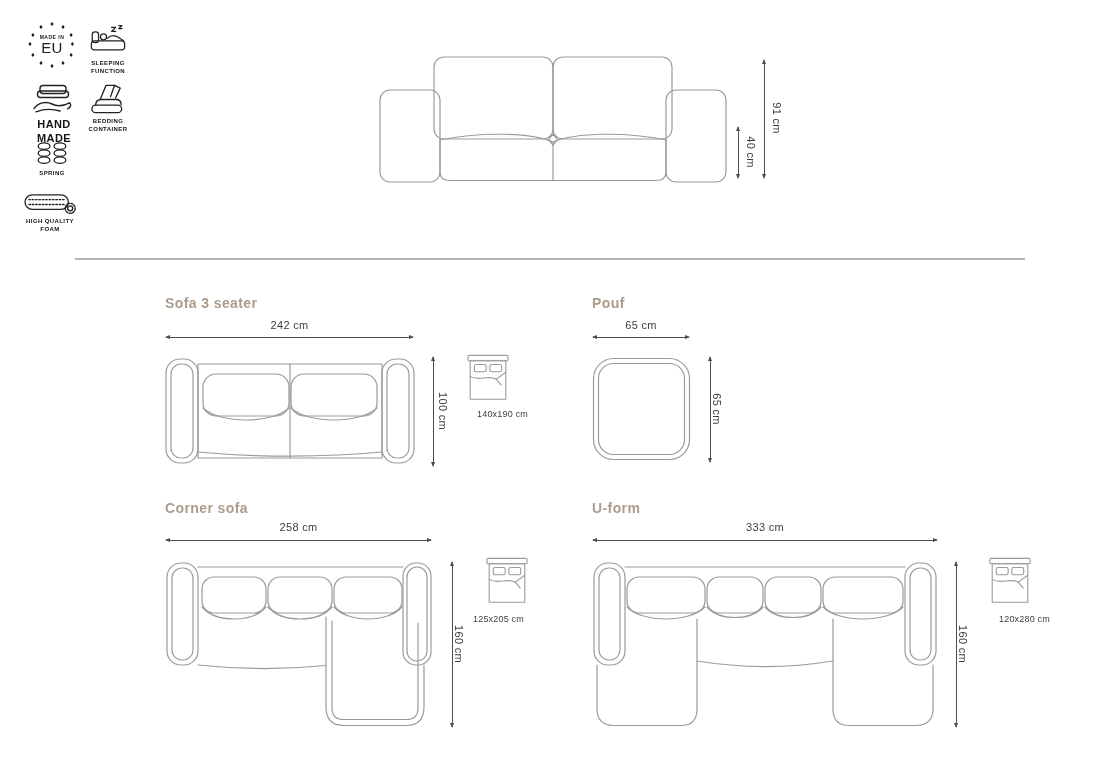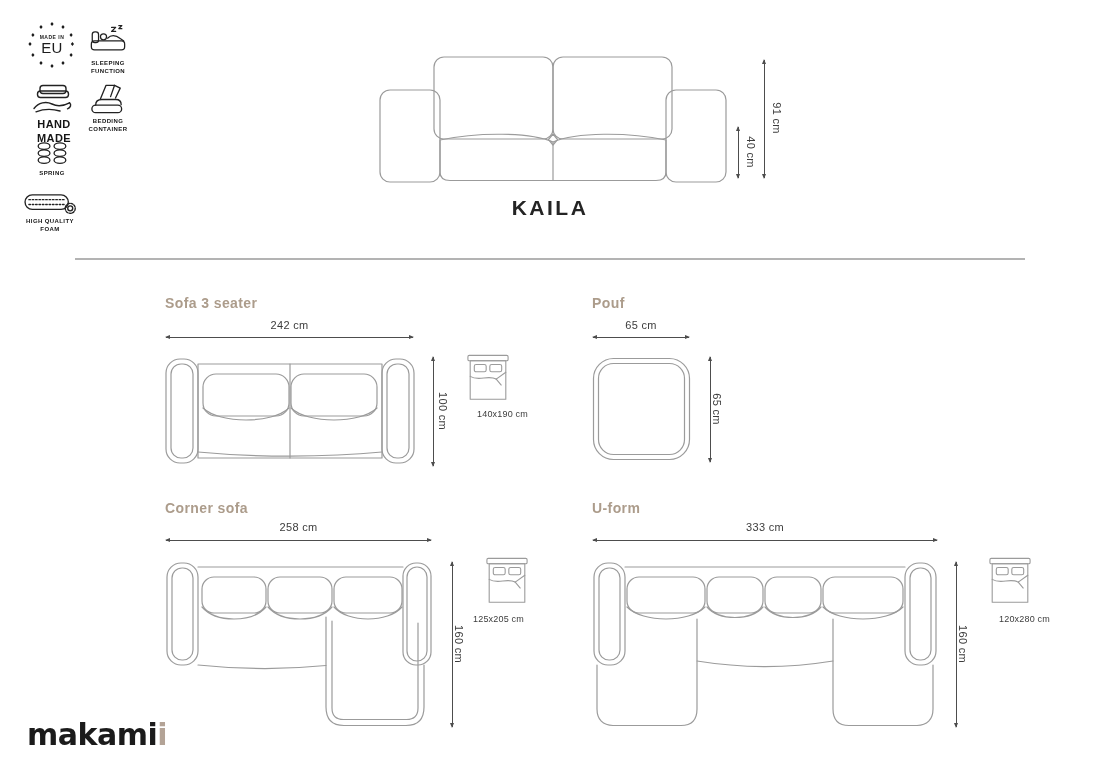--- a/index.html
+++ b/index.html
@@ -123,21 +123,20 @@
     <rect x="288" y="38" width="60" height="92" rx="10"></rect>
     <path d="M62,88 C100,80 152,80 175,90 C198,80 250,80 288,88 L288,120 C288,126 284,128.5 278,128.5 L72,128.5 C66,128.5 62,126 62,120 Z"></path>
     <path d="M175,90 L175,128"></path>
     <path d="M175,82 l4.5,5.5 -4.5,5.5 -4.5,-5.5 z"></path>
   </svg>
   <div class="va" style="left:764px;top:60px;height:118px;"></div>
   <div class="dim dimv" style="left:757px;top:112px;width:40px;">91 cm</div>
   <div class="va" style="left:738px;top:127px;height:51px;"></div>
   <div class="dim dimv" style="left:731px;top:146px;width:40px;">40 cm</div>
 
-  <div class="title" style="left:450px;top:196px;width:200px;">KAILA</div>
 
   <div class="divider" style="left:75px;top:258px;width:950px;"></div>
 
   <div class="section-h" style="left:165px;top:295px;">Sofa 3 seater</div>
   <div class="dim" style="left:166px;top:319px;width:247px;">242 cm</div>
   <div class="ha" style="left:166px;top:337px;width:247px;"></div>
   <svg class="furn abs" style="left:165px;top:356px;" width="250" height="110" viewBox="0 0 250 110">
     <rect x="33" y="8" width="184" height="94"></rect>
     <rect x="1" y="3" width="32" height="104" rx="14"></rect>
     <rect x="6" y="8" width="22" height="94" rx="10"></rect>
@@ -232,15 +231,14 @@
     <rect x="1" y="1" width="44" height="6" rx="1.5"></rect>
     <rect x="3.5" y="7" width="39" height="42"></rect>
     <rect x="8" y="11" width="13" height="8" rx="2"></rect>
     <rect x="25" y="11" width="13" height="8" rx="2"></rect>
     <path d="M3.5,24 C13,30 23,22 32,27"></path>
     <path d="M32,27 L42.5,19.5"></path>
     <path d="M32,27 L37.5,33.5"></path>
   </svg>
   <div class="bedsize" style="left:970px;top:614px;width:80px;">120x280 cm</div>
 
-  <div class="logo" style="left:27px;top:717px;"><span>makami</span><span class="accent">i</span></div>
 
 </div>
 
 </body></html>

